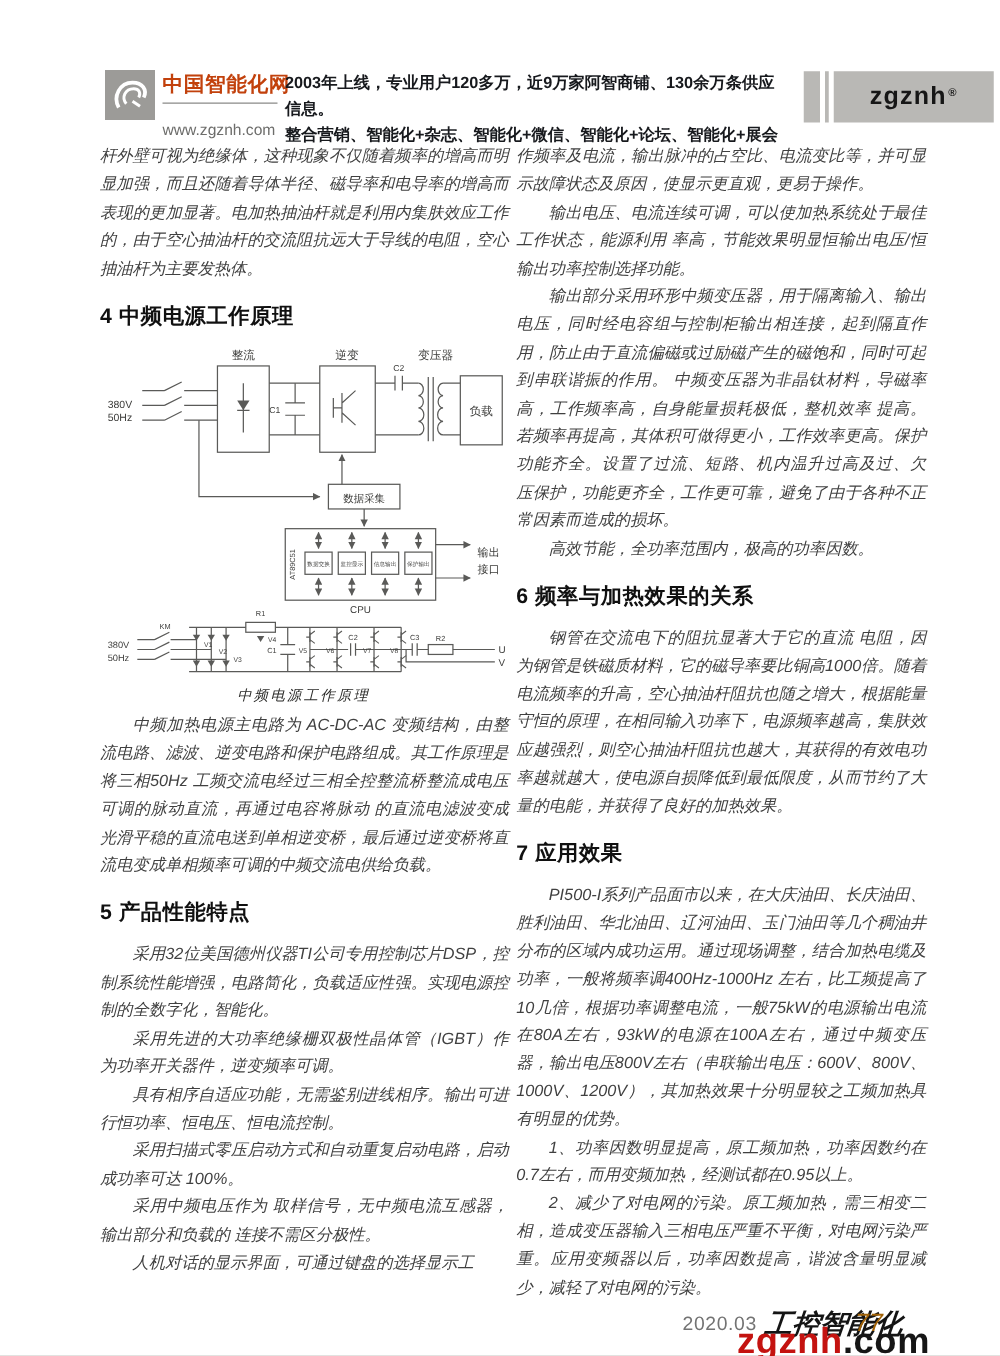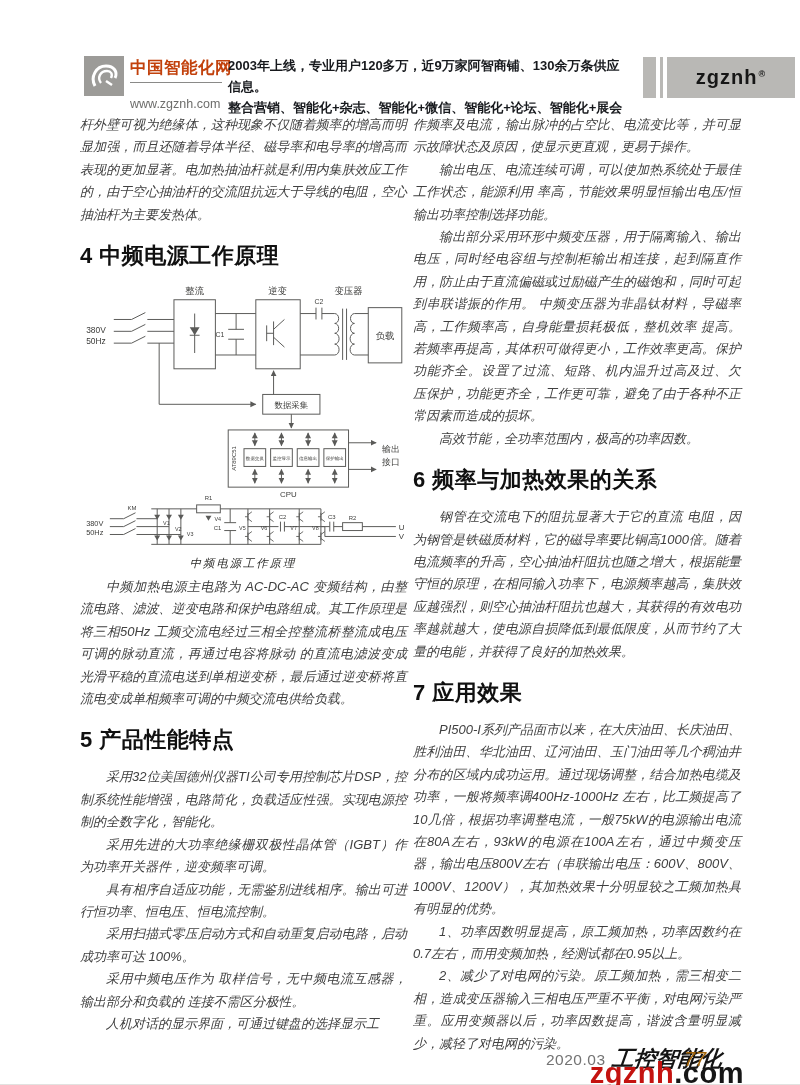--- a/index.html
+++ b/index.html
@@ -19,21 +19,21 @@
   .badge-stripe{position:absolute;left:660px;top:57px;width:3px;height:41px;background:#b9b8b5;}
   .badge-box{position:absolute;left:667px;top:57px;width:128px;height:41px;background:#b9b8b5;
     display:flex;align-items:center;justify-content:center;font-size:20px;font-weight:bold;color:#161616;letter-spacing:1px;}
   .badge-box sup{font-size:9px;margin-left:1px;position:relative;top:-4px;}
   
   .col{position:absolute;top:114px;}
   .col-left{left:80px;width:327px;}
   .col-right{left:413px;width:328px;}
   p.body{font-size:13px;line-height:22.4px;text-align:justify;margin:0;text-indent:2em;color:#404040;font-style:italic;}
   p.noindent{text-indent:0;}
-  h2.sec{font-size:22px;font-weight:bold;color:#101010;margin:15px 0 11px 0;letter-spacing:.5px;}
+  h2.sec{font-size:17px;font-weight:bold;color:#101010;margin:15px 0 11px 0;letter-spacing:.5px;}
   
   .figure{margin:6px 0 6px 0;}
   .figure svg{display:block;}
   .fig-stroke{stroke:#5a5a58;stroke-width:1;fill:none;}
   .fig-text{fill:#3c3c3a;font-family:"Liberation Sans","DejaVu Sans",sans-serif;}
   .fig-caption{font-family:"DejaVu Serif","Liberation Serif",serif;font-style:italic;fill:#2a2a28;}
   
   .footer-issue{position:absolute;left:546px;top:1051px;font-size:15.5px;color:#737373;letter-spacing:.5px;}
   .footer-journal{position:absolute;left:612px;top:1044px;font-size:22px;font-weight:bold;font-style:italic;
     font-family:"DejaVu Serif","Liberation Serif",serif;color:#141414;transform:skewX(-6deg);white-space:nowrap;}

